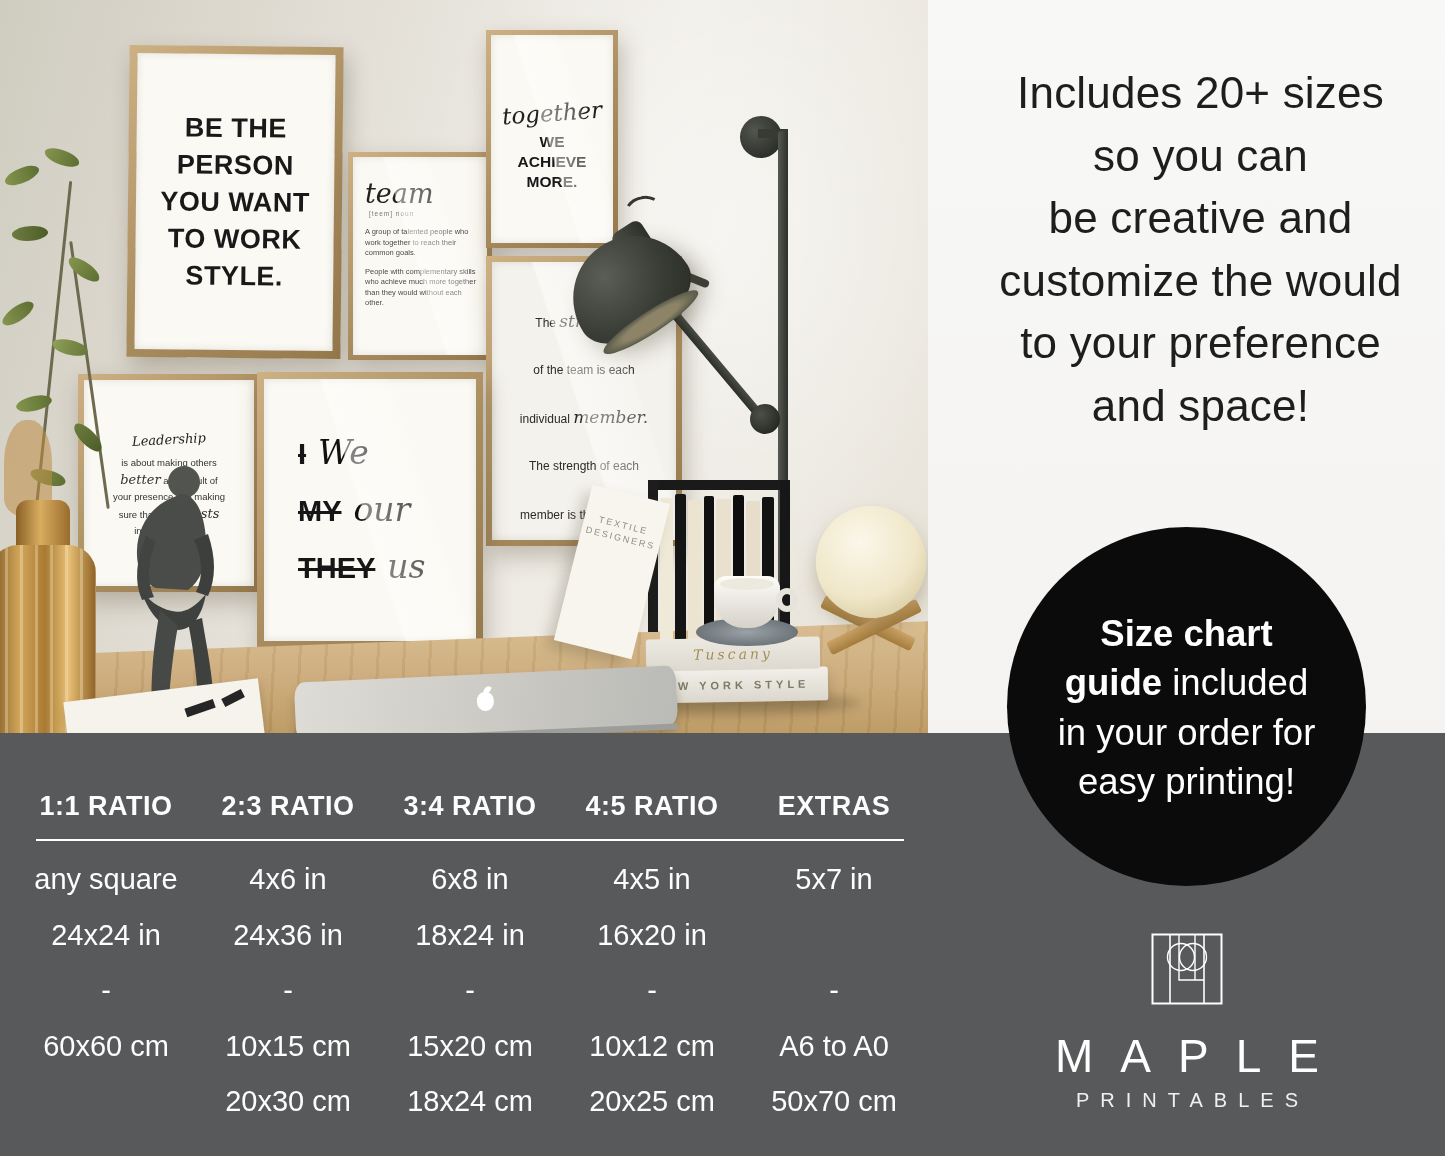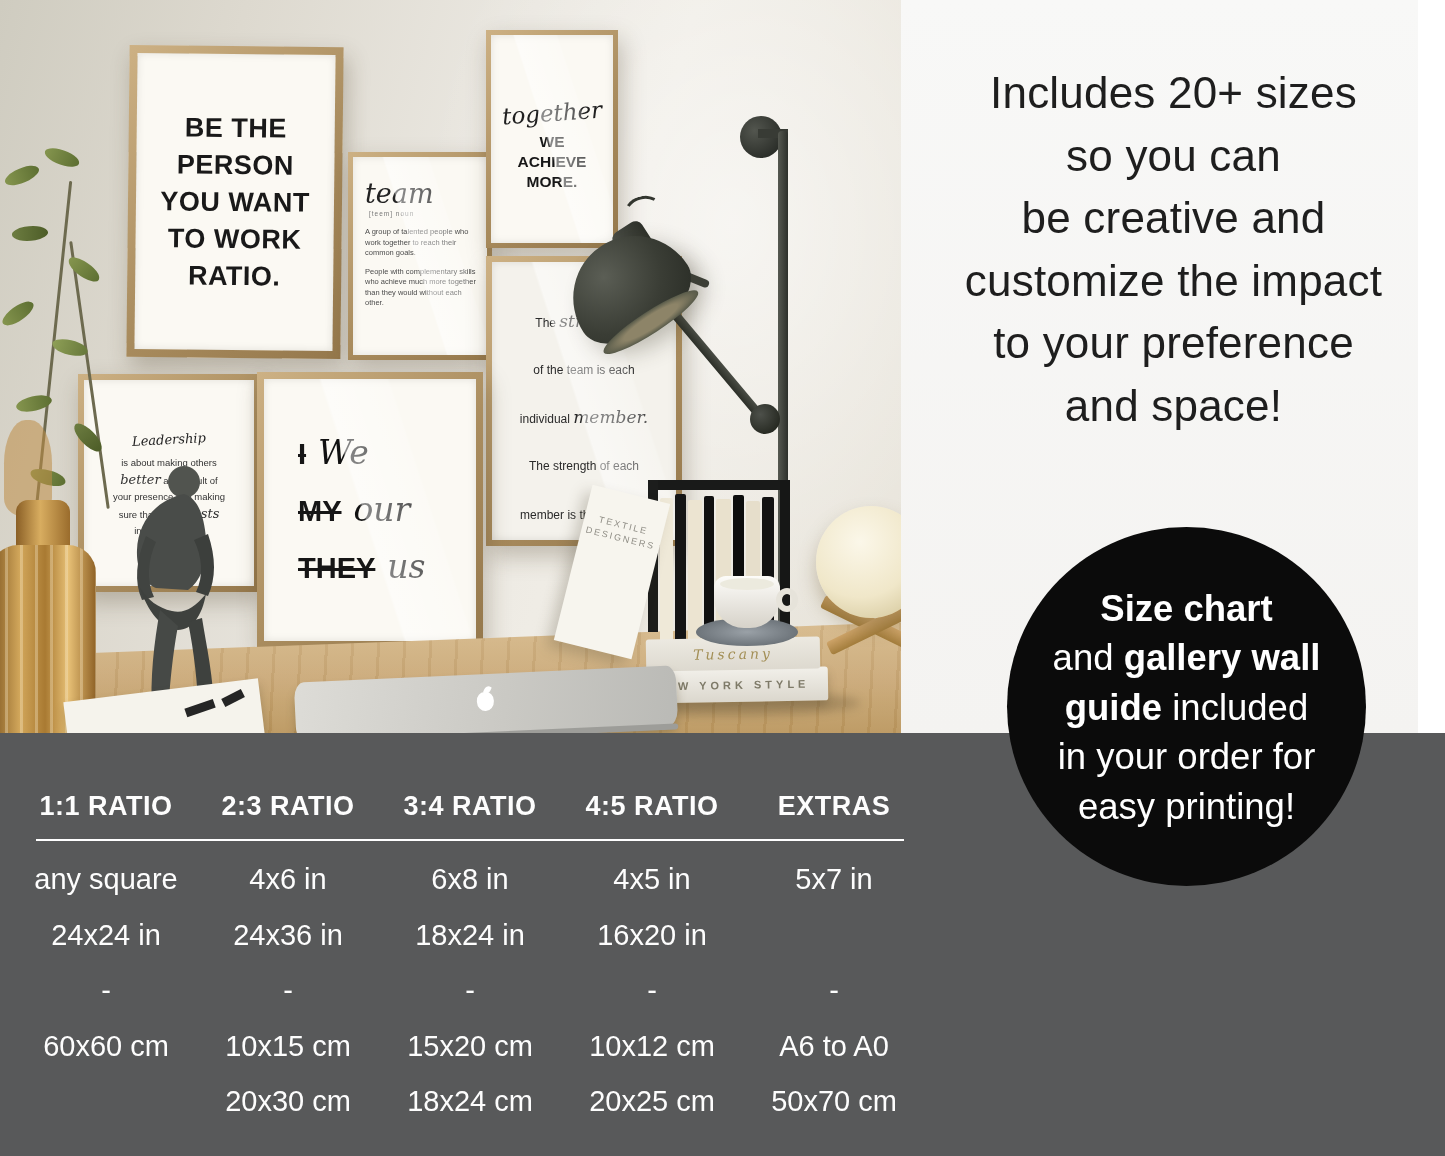--- a/index.html
+++ b/index.html
@@ -153,21 +153,21 @@
   .apple{position:absolute;left:182px;top:18px;width:17px;height:19px;border-radius:46% 46% 50% 50%;
     background:#fff;}
   .apple:before{content:"";position:absolute;left:8px;top:-6px;width:6px;height:8px;
     border-radius:60% 10% 60% 10%;background:#fff;transform:rotate(28deg);}
   .prints{position:absolute;left:66px;top:690px;width:196px;height:56px;background:#f5f3ec;
     transform:rotate(-7deg);box-shadow:0 6px 10px rgba(90,75,50,.3);}
   .prints .g{position:absolute;width:30px;height:9px;background:#252525;}
   .shadow{position:absolute;border-radius:50%;background:rgba(60,50,30,.22);filter:blur(5px);}
 
   
-  .side-panel{position:absolute;left:901px;top:0;width:517px;height:733px;
+  .side-panel{position:absolute;left:928px;top:0;width:517px;height:733px;
     background:linear-gradient(#f8f8f7,var(--panel_bg));padding-left:28px;}
   .headline{margin-top:62px;text-align:center;color:var(--text_dark);
     font-size:44px;line-height:62.5px;font-weight:400;letter-spacing:.2px;}
 
   
   .badge{position:absolute;left:1007px;top:527px;width:359px;height:359px;border-radius:50%;
     background:var(--badge_bg);z-index:5;display:flex;flex-direction:column;justify-content:center;
     text-align:center;color:var(--text_light);font-size:36.5px;line-height:49.5px;padding-top:2px;}
   .badge b{font-weight:700;}
 
@@ -193,21 +193,21 @@
 
   <div class="photo">
     <div class="wall-light"></div>
 
     <div class="frame poster1">
       <div class="mat">
         <div class="ln">BE THE</div>
         <div class="ln">PERSON</div>
         <div class="ln">YOU WANT</div>
         <div class="ln">TO WORK</div>
-        <div class="ln">RATIO.</div>
+        <div class="ln">STYLE.</div>
       </div>
     </div>
 
     <div class="frame poster2">
       <div class="mat glass">
         <div class="t script">team</div>
         <div class="pr">[teem]  noun</div>
         <div class="p">A group of talented people who work together to reach their common goals.</div>
         <div class="p">People with complementary skills who achieve much more together than they would without each other.</div>
       </div>
@@ -339,29 +339,28 @@
       <div class="g" style="left:120px;top:18px;transform:rotate(168deg);"></div>
       <div class="g" style="left:158px;top:12px;transform:rotate(160deg);width:22px;"></div>
     </div>
   </div>
 
   <div class="side-panel">
     <div class="headline">
       <div>Includes 20+ sizes</div>
       <div>so you can</div>
       <div>be creative and</div>
-      <div>customize the impact</div>
+      <div>customize the would</div>
       <div>to your preference</div>
       <div>and space!</div>
     </div>
   </div>
 
   <div class="badge">
     <div><b>Size chart</b></div>
-    <div><span>and </span><b>gallery wall</b></div>
     <div><b>guide</b><span> included</span></div>
     <div>in your order for</div>
     <div>easy printing!</div>
   </div>
 
   <div class="bottom-bar">
 
     <div class="size-table">
       <div class="st-head">
         <span>1:1 RATIO</span>
@@ -401,15 +400,28 @@
       </div>
       <div class="st-row">
         <span></span>
         <span>20x30 cm</span>
         <span>18x24 cm</span>
         <span>20x25 cm</span>
         <span>50x70 cm</span>
       </div>
     </div>
 
+    <div class="logo">
+      <svg class="emblem" width="72" height="72" viewBox="0 0 72 72">
+        <rect x="1.5" y="1.5" width="69" height="69" fill="none" stroke="#ffffff" stroke-width="2"></rect>
+        <line x1="19" y1="1.5" x2="19" y2="70.5" stroke="#ffffff" stroke-width="1.6"></line>
+        <line x1="53" y1="1.5" x2="53" y2="70.5" stroke="#ffffff" stroke-width="1.6"></line>
+        <path d="M28 2 V 47 H 53" fill="none" stroke="#ffffff" stroke-width="1.4"></path>
+        <path d="M44 2 V 47" fill="none" stroke="#ffffff" stroke-width="1.4"></path>
+        <circle cx="30" cy="24" r="13.5" fill="none" stroke="#ffffff" stroke-width="1.4"></circle>
+        <circle cx="42" cy="24" r="13.5" fill="none" stroke="#ffffff" stroke-width="1.4"></circle>
+      </svg>
+      <div class="name">MAPLE</div>
+      <div class="sub">PRINTABLES</div>
+    </div>
   </div>
 
 </div>
 
 </body></html>

